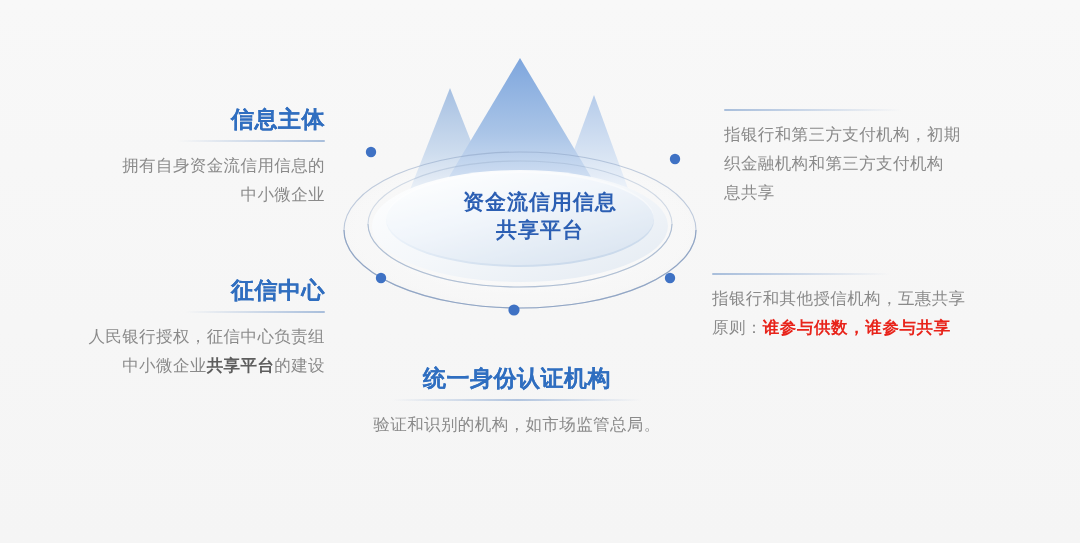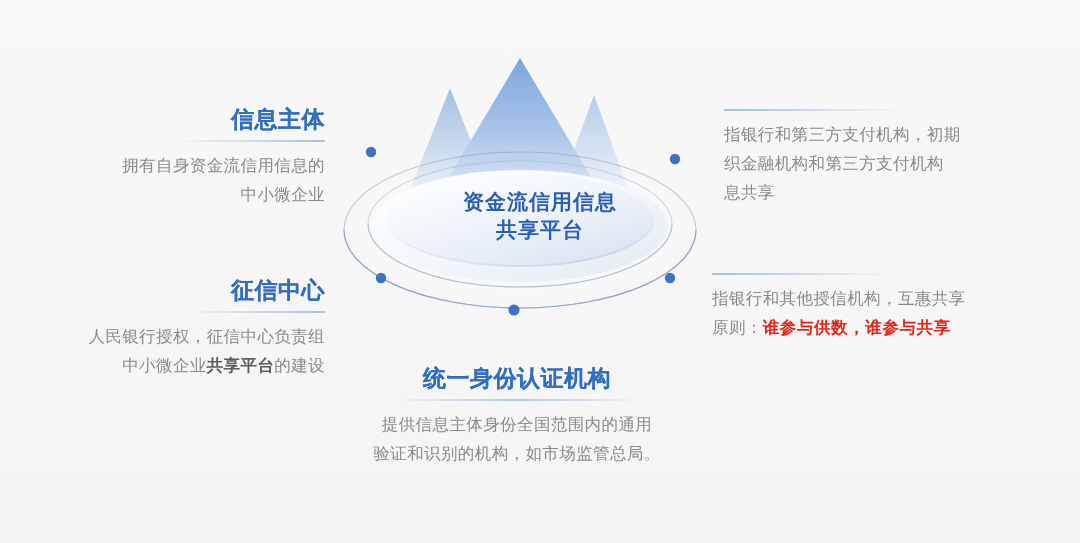--- a/index.html
+++ b/index.html
@@ -231,18 +231,17 @@
     <div class="body">
       <div>指银行和其他授信机构，互惠共享</div>
       <div><span>原则：</span><span class="accent-red">谁参与供数，谁参与共享</span></div>
     </div>
   </div>
 
   <div class="block align-center" id="block-identity-auth">
     <div class="heading">统一身份认证机构</div>
     <div class="divider"></div>
     <div class="body">
-      <div>提供信息主体身份全国范围内的通用</div>
       <div>验证和识别的机构，如市场监管总局。</div>
     </div>
   </div>
 
 </div>
 
 </body></html>

